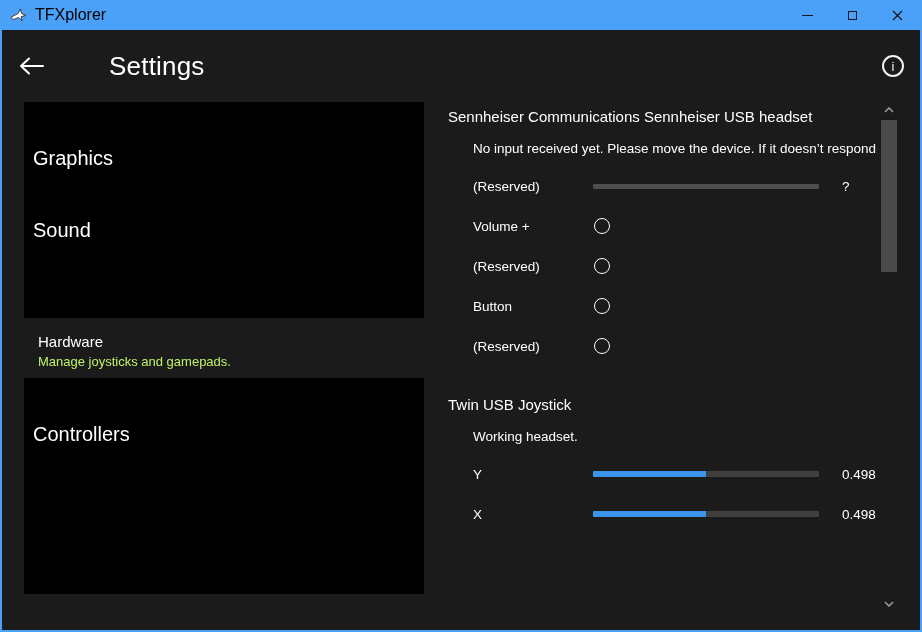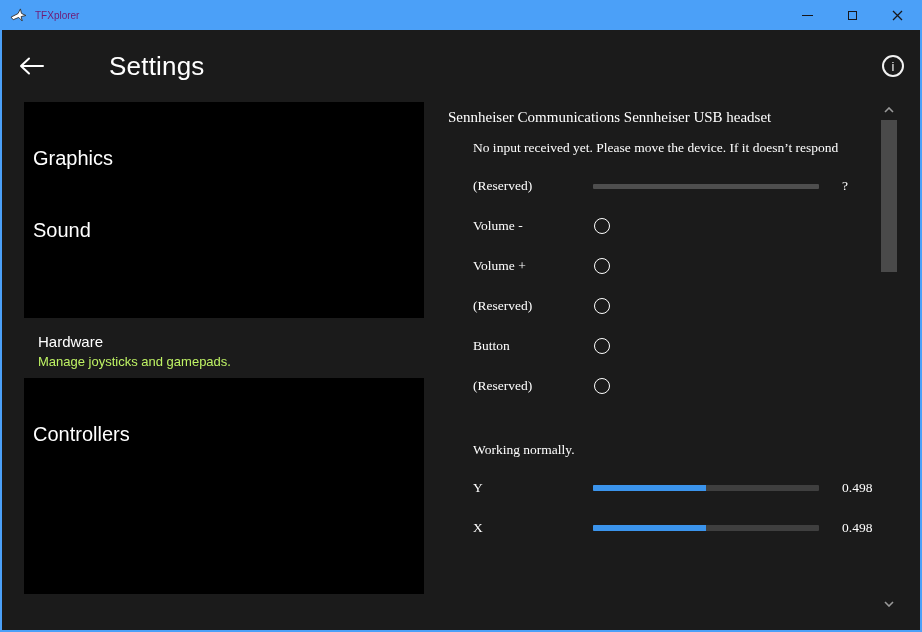--- a/index.html
+++ b/index.html
@@ -7,21 +7,21 @@
   body { font-family:"Liberation Sans","DejaVu Sans",sans-serif; color:#fff; }
 
   .window {
     width:922px; height:632px; display:flex; flex-direction:column;
     border:2px solid #4BA0F8; border-top:none; background:#1B1B1B; overflow:hidden;
   }
 
   
   .titlebar { height:30px; flex:0 0 30px; background:#4BA0F8; display:flex; align-items:center; }
   .app-icon { width:17px; height:17px; margin-left:8px; display:flex; align-items:center; }
-  .app-title { margin-left:8px; font-size:10px; color:#701a75; }
+  .app-title { margin-left:8px; font-size:16px; color:#000000; }
   .win-btns { margin-left:auto; display:flex; height:100%; }
   .win-btn { width:45px; height:100%; display:flex; align-items:center; justify-content:center; cursor:default; }
   .glyph-min { width:11px; height:1px; background:#17171c; }
   .glyph-max { width:9px; height:9px; border:1px solid #17171c; }
 
   
   .page-header { height:72px; flex:0 0 72px; display:flex; align-items:center; padding:0 14px;gap:48px; }
   .back-btn { width:30px; height:30px; display:flex; align-items:center; justify-content:center; }
   .page-title { font-size:26px; font-weight:400; margin-left:15px; letter-spacing:0.2px; }
   .info-btn { margin-left:auto; width:22px; height:22px; border:2px solid #f2f2f2; border-radius:50%;
@@ -32,21 +32,21 @@
 
   
   .nav-pane { width:400px; flex:0 0 400px; margin-right:24px; }
   .nav-box { background:#000; height:216px; padding-top:20px; overflow:hidden; }
   .nav-item { height:72px; display:flex; align-items:center; padding-left:9px; font-size:20px; color:#fff; cursor:pointer; }
   .nav-selected { height:60px; padding:13px 0 0 14px; background:#1B1B1B; cursor:pointer; }
   .nav-selected .t { font-size:15px; line-height:21px; }
   .nav-selected .s { font-size:13px; line-height:19px; color:#bef264; }
 
   
-  .detail-pane { flex:1; min-width:0; padding-top:2px; overflow:hidden;font-family:Liberation Serif, serif; }
+  .detail-pane { flex:1; min-width:0; padding-top:2px; overflow:hidden; }
   .device-title { font-size:15px; height:26px; line-height:26px; white-space:nowrap; overflow:hidden; }
   .device-status { margin-left:25px; height:36px; display:flex; align-items:center; font-size:13.5px;
                    white-space:nowrap; overflow:hidden; }
   .crow { height:40px; display:flex; align-items:center; padding-left:25px; }
   .crow .lbl { width:120px; flex:0 0 120px; font-size:13.5px; white-space:nowrap; }
   .ctrl { width:226px; flex:0 0 226px; display:flex; align-items:center; }
   .bar { width:226px; height:6px; background:#3F3F3F; position:relative; border-radius:1px; overflow:hidden; }
   .bar-full { width:226px; height:5px; background:#4E4E4E; border-radius:1px; }
   .fill { position:absolute; left:0; top:0; bottom:0; background:#3B94EC; }
   .circle { width:16px; height:16px; border:1.5px solid #fff; border-radius:50%; margin-left:1px; }
@@ -123,26 +123,20 @@
 
         <div class="crow">
           <span class="lbl">(Reserved)</span>
           <span class="ctrl">
               <span class="bar-full"></span>
             </span>
           <span class="val">?</span>
         </div>
 
         <div class="crow">
-          <span class="lbl">Volume -</span>
-          <span class="ctrl">
-              <span class="circle"></span>
-            </span>
-        </div>
-        <div class="crow">
           <span class="lbl">Volume +</span>
           <span class="ctrl">
               <span class="circle"></span>
             </span>
         </div>
         <div class="crow">
           <span class="lbl">(Reserved)</span>
           <span class="ctrl">
               <span class="circle"></span>
             </span>
@@ -155,21 +149,22 @@
         </div>
         <div class="crow">
           <span class="lbl">(Reserved)</span>
           <span class="ctrl">
               <span class="circle"></span>
             </span>
         </div>
       </div>
 
       <div class="device-2">
-        <div class="device-status">Working normally.</div>
+        <div class="device-title">Twin USB Joystick</div>
+        <div class="device-status">Working headset.</div>
 
         <div class="crow">
           <span class="lbl">Y</span>
           <span class="ctrl">
               <span class="bar">
                 <span class="fill" style="width: 49.8%;"></span>
               </span>
             </span>
           <span class="val">0.498</span>
         </div>

